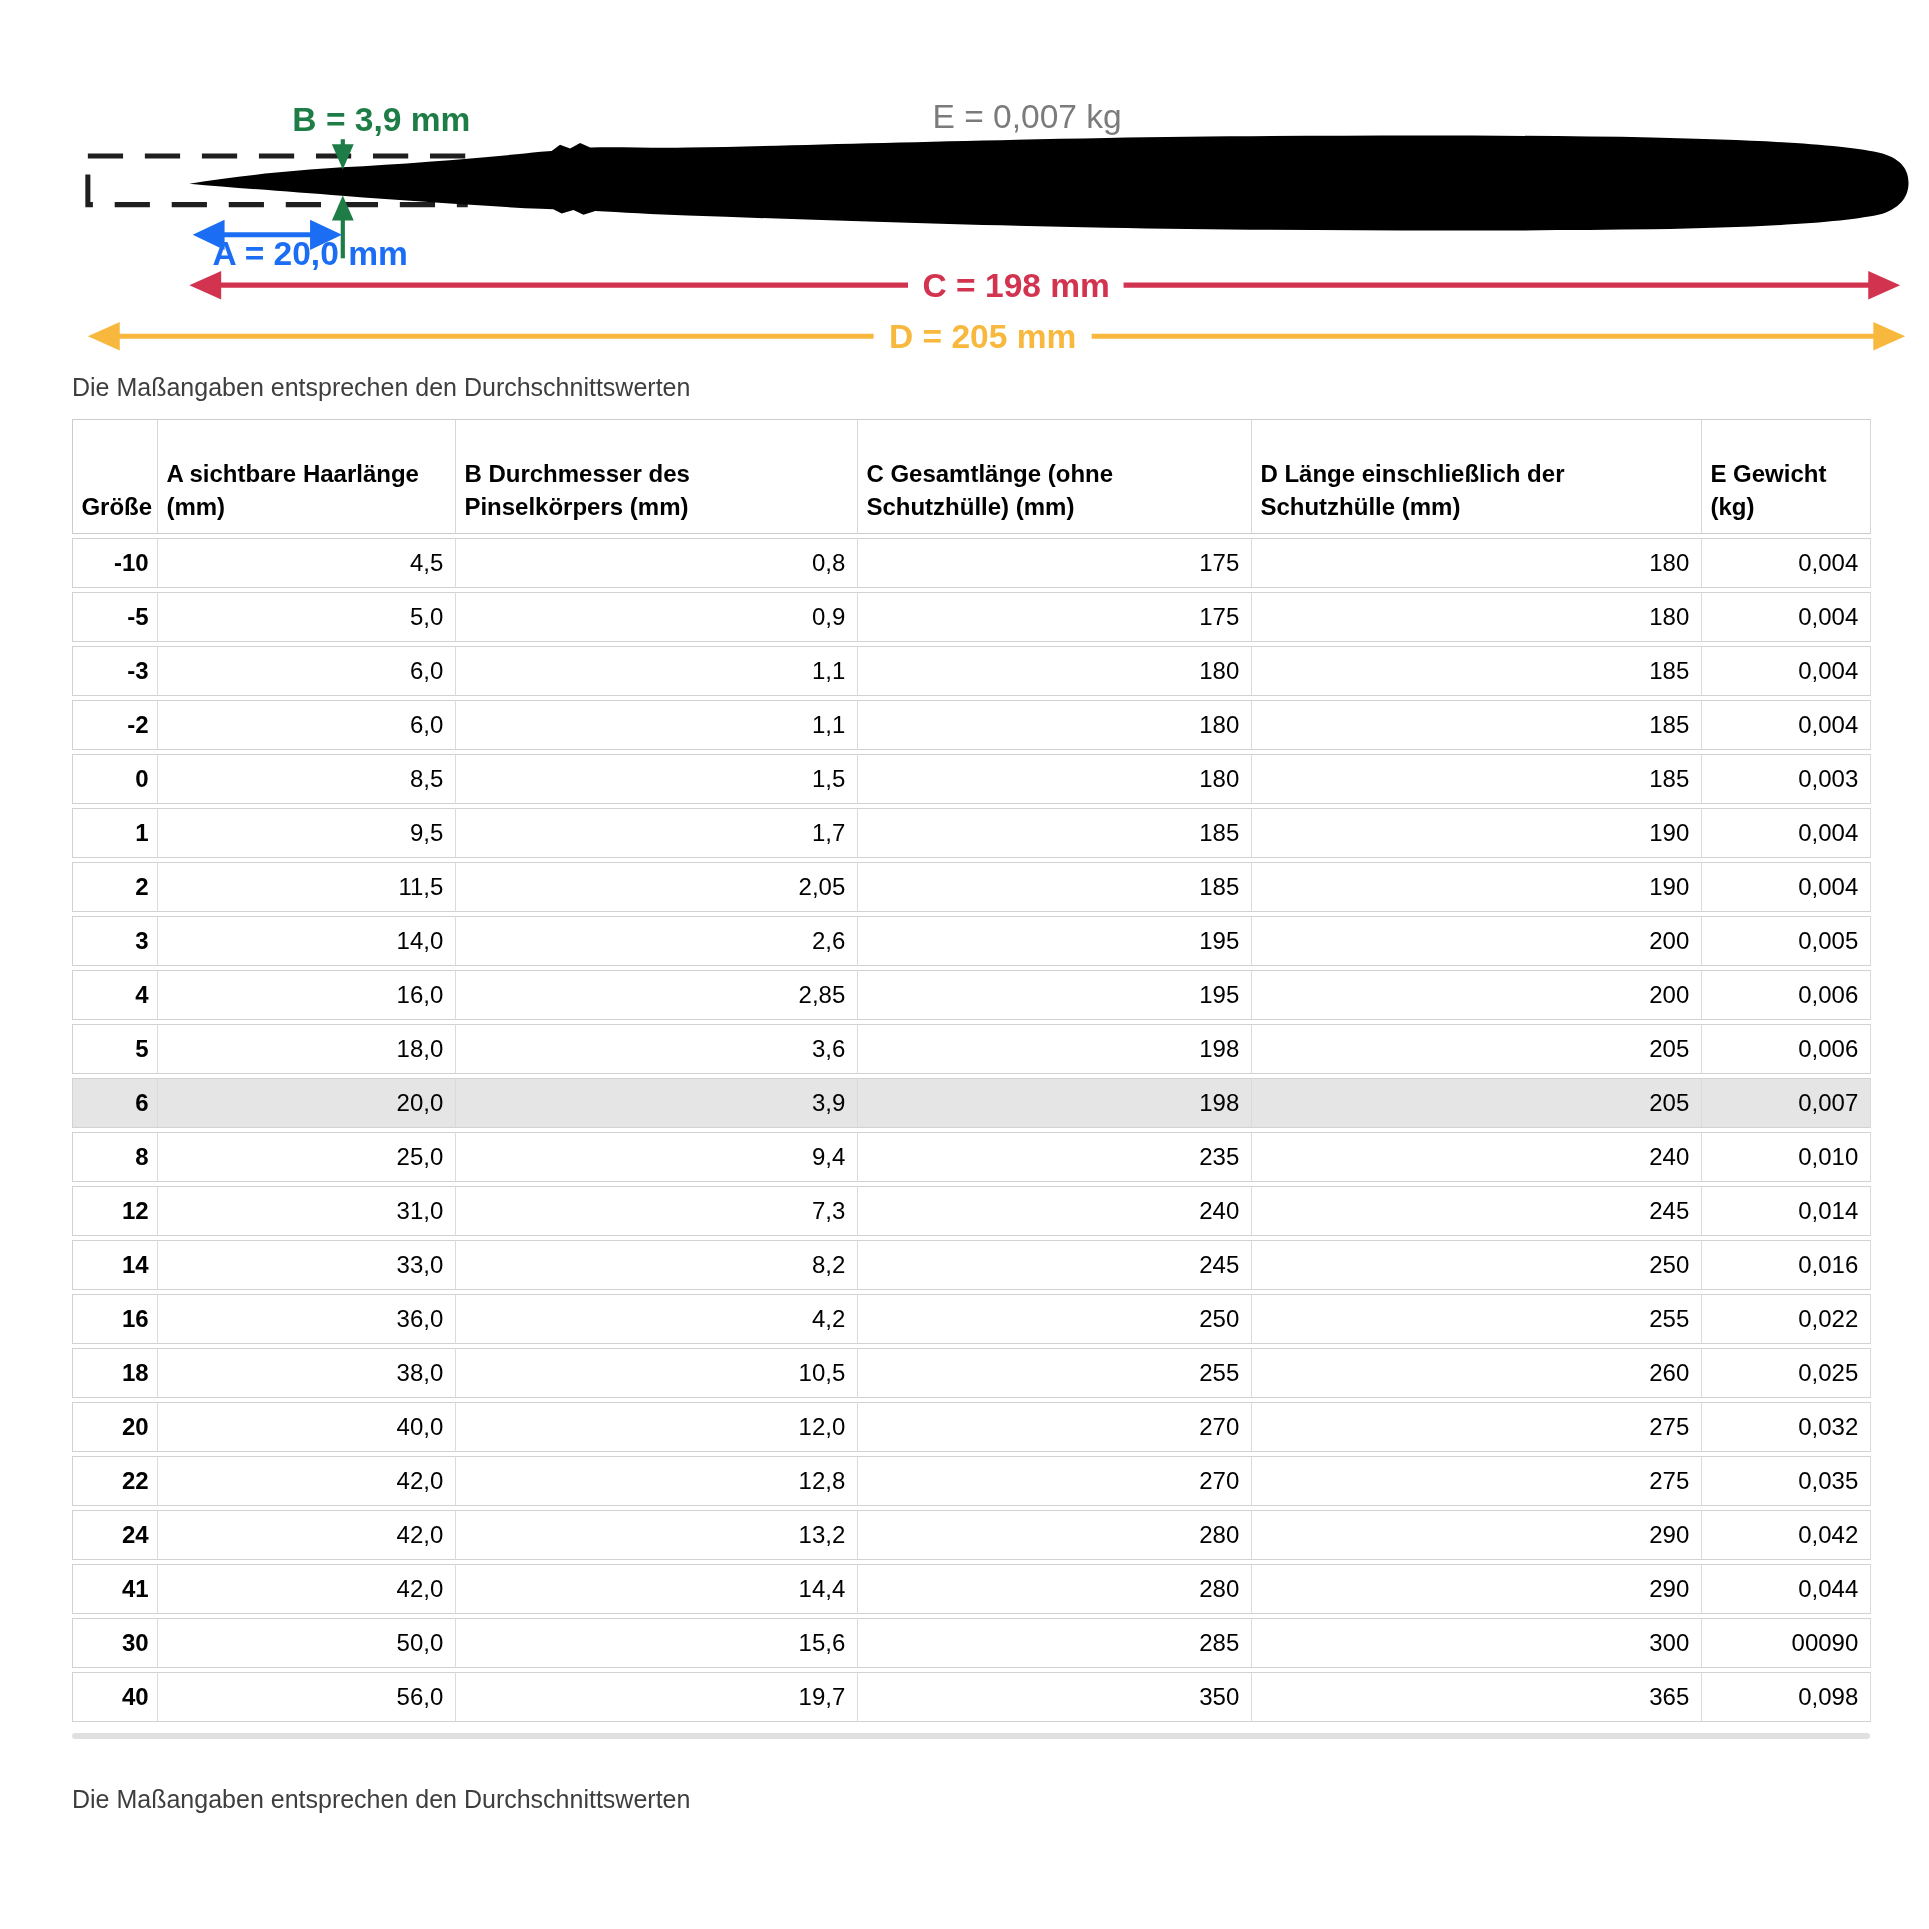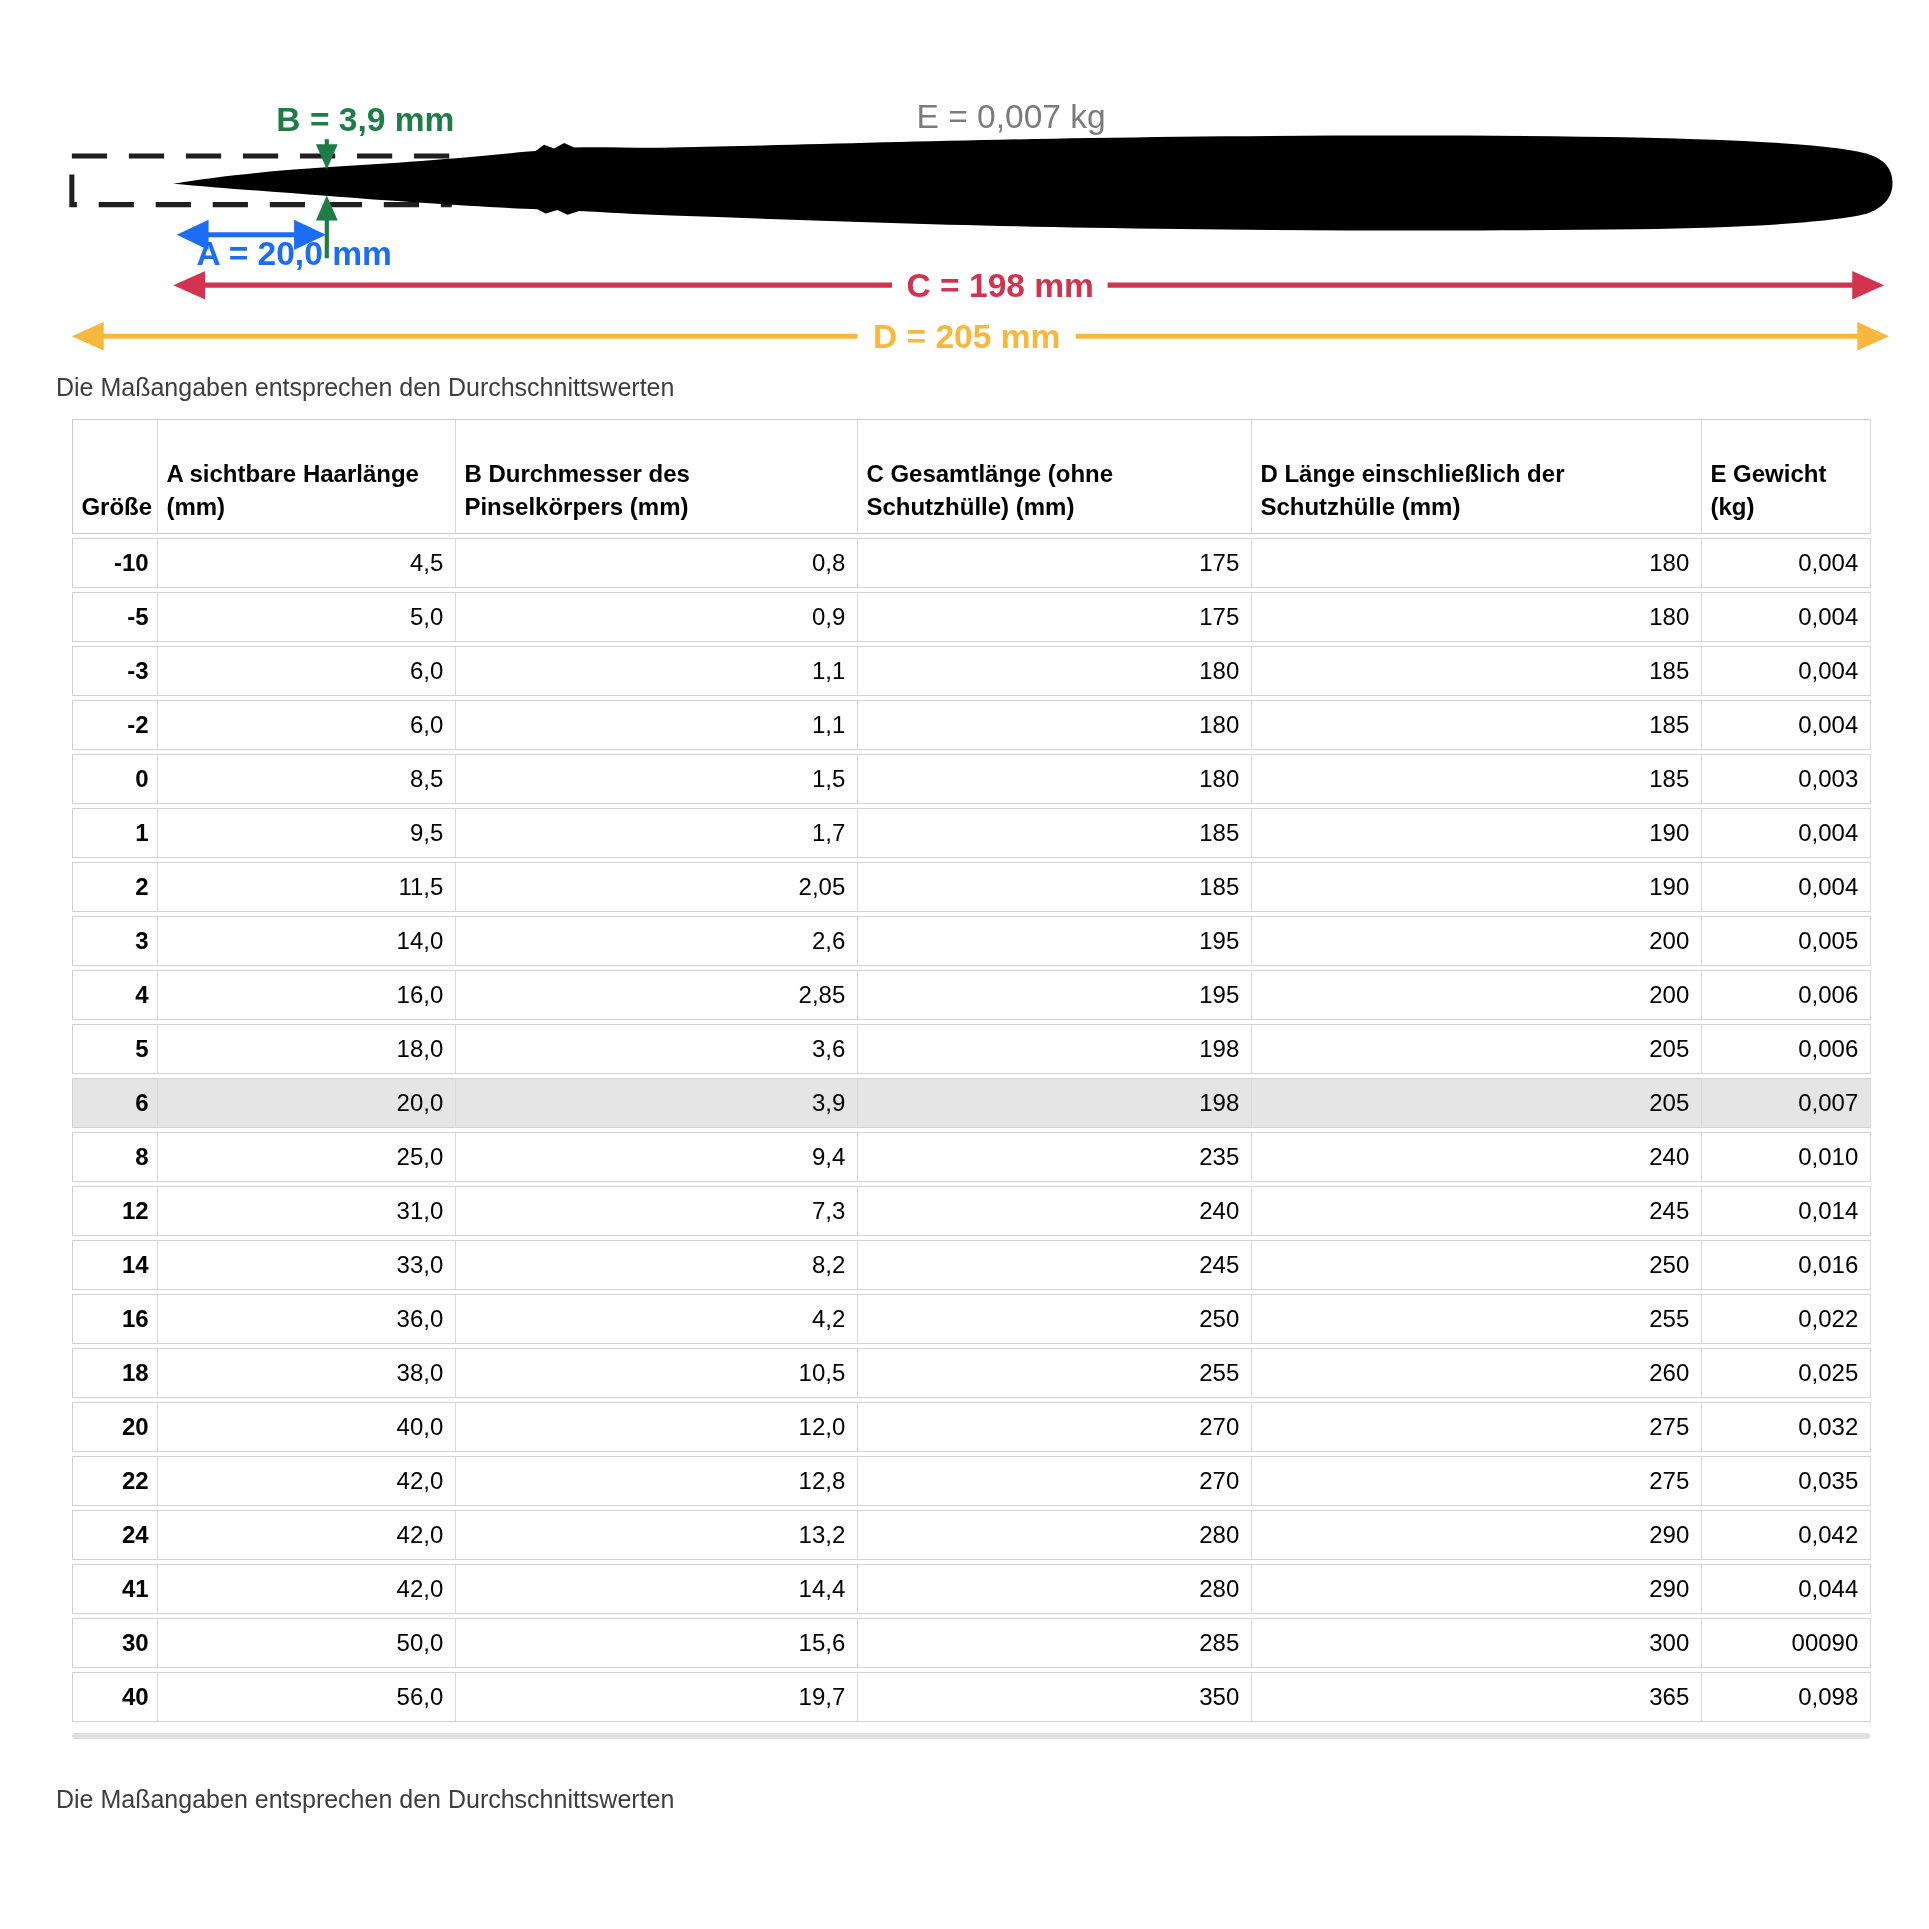--- a/index.html
+++ b/index.html
@@ -2,25 +2,25 @@
 <html style="font-size:13.4px"><head>
 <meta charset="utf-8">
 <style>
   * { box-sizing: border-box; }
   html,body { margin:0; padding:0; }
   body {
     width:1930px; height:1930px; background:#ffffff;
     font-family:"Liberation Sans", sans-serif; color:#000;
     overflow:hidden;
   }
-  .diagram { position:relative; width:1660px; height:369px; }
+  .diagram { position:relative; width:1660px; height:369px;margin-left:16px; }
   .diagram svg { display:block; width:1930px; height:369px; }
   .diagram text { font-family:"Liberation Sans", sans-serif; font-size:40px; }
   .caption {
-    margin:5px 0 0 56px; font-size:25px; color:#3e3e3e; line-height:1.1;
+    margin:5px 0 0 72px; font-size:25px; color:#3e3e3e; line-height:1.1;
   }
   .caption.bottom { margin-top:47px; }
   .tablewrap { margin:13.4px 0 0 72px; width:1798px; }
   table {
     width:1798px; table-layout:fixed;
     border-collapse:separate; border-spacing:0 4.2px;
     font-size:24px;
   }
   thead th {
     vertical-align:bottom; text-align:left; font-weight:bold;

